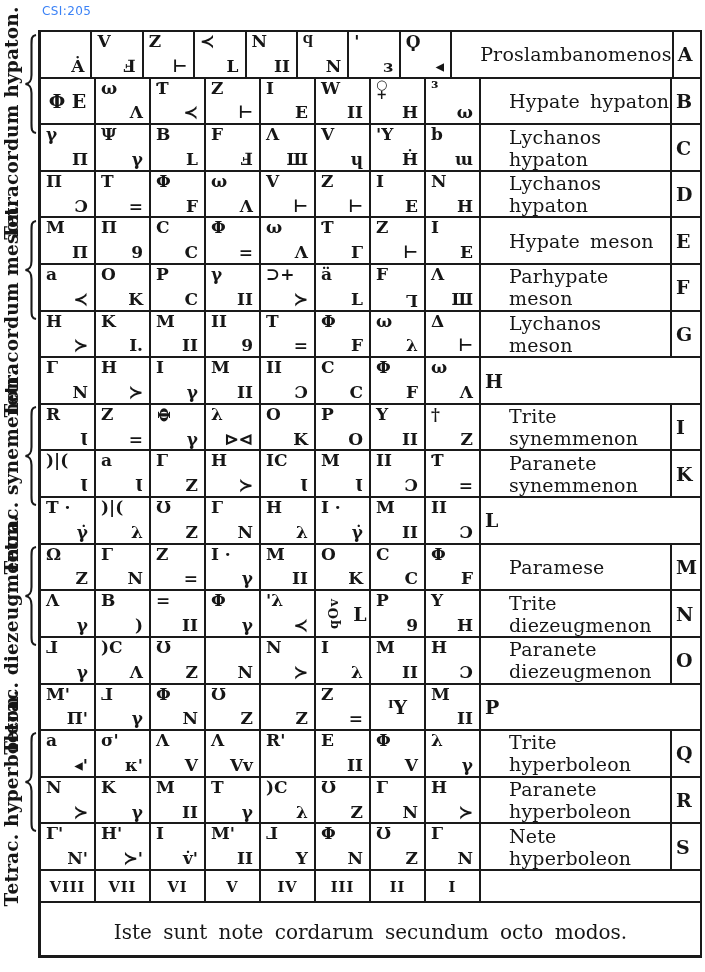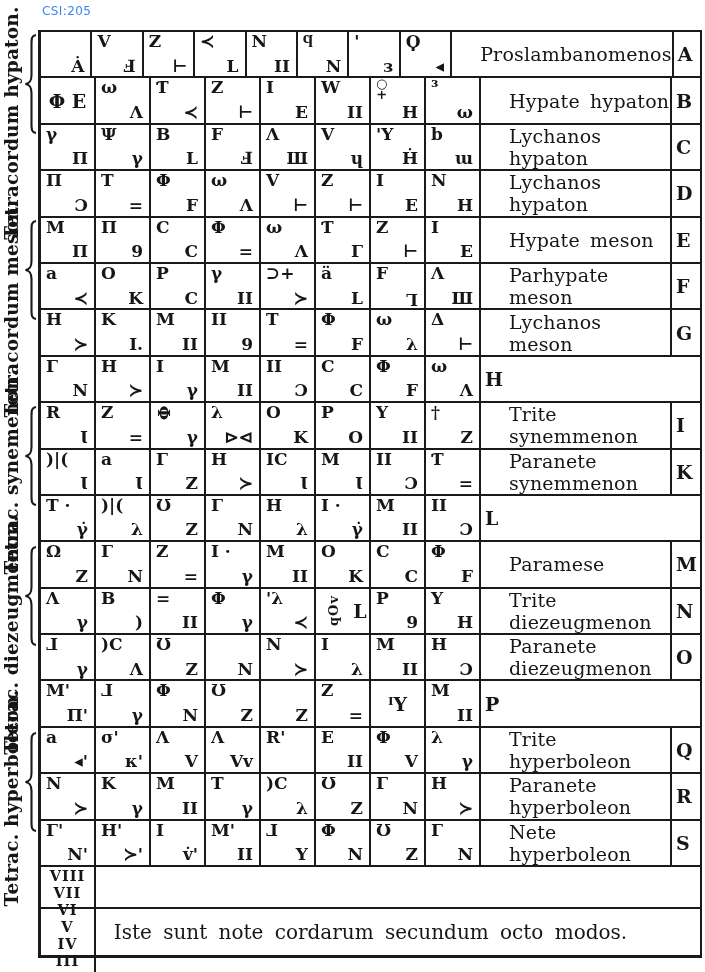--- a/index.html
+++ b/index.html
@@ -20,27 +20,27 @@
         gap:4px;font-size:19px;text-align:center;}
   .stack{display:inline-block;font-size:13px;line-height:.8;text-align:center;}
   .rot90{display:inline-block;transform:rotate(90deg);}
   .rotm90{display:inline-block;transform:rotate(-90deg);font-size:13px;letter-spacing:1px;}
   .rot180{display:inline-block;transform:rotate(180deg);}
   .flipx{display:inline-block;transform:scaleX(-1);}
   .name-cell{flex:1;display:flex;align-items:center;padding-left:28px;font-size:19px;
         border-right:2px solid #1a1a1a;box-sizing:border-box;letter-spacing:.2px;word-spacing:4px;}
   .letter-cell{width:28px;display:flex;align-items:center;padding-left:4px;
         font-size:19px;font-weight:600;box-sizing:border-box;}
-  .numrow{height:42px;display:flex;border-bottom:2.4px solid #1a1a1a;box-sizing:border-box;flex-direction:column;}
+  .numrow{height:32px;display:flex;border-bottom:2.4px solid #1a1a1a;box-sizing:border-box;}
   .num-cell{width:55px;display:flex;align-items:center;justify-content:center;
         font-weight:700;font-size:14.5px;border-right:2.4px solid #1a1a1a;
         box-sizing:border-box;letter-spacing:1px;}
   .num-filler{flex:1;}
   .footer{height:46px;display:flex;align-items:center;justify-content:center;
-        font-size:20px;word-spacing:5px;}
+        font-size:20px;word-spacing:5px;margin-top:6px;}
   .margin{position:absolute;left:0;top:30px;width:38px;height:838px;
         display:flex;flex-direction:column;}
   .mgroup{position:relative;}
   .mlabel{position:absolute;top:50%;left:11px;transform:translate(-50%,-50%) rotate(-90deg);
         white-space:nowrap;font-size:18.5px;font-weight:600;letter-spacing:.2px;}
   .brace{position:absolute;right:1px;top:4px;bottom:4px;width:13px;}
   .brace path{stroke:#1a1a1a;stroke-width:2.1;fill:none;vector-effect:non-scaling-stroke;}
 </style>
 </head>
 <body>

